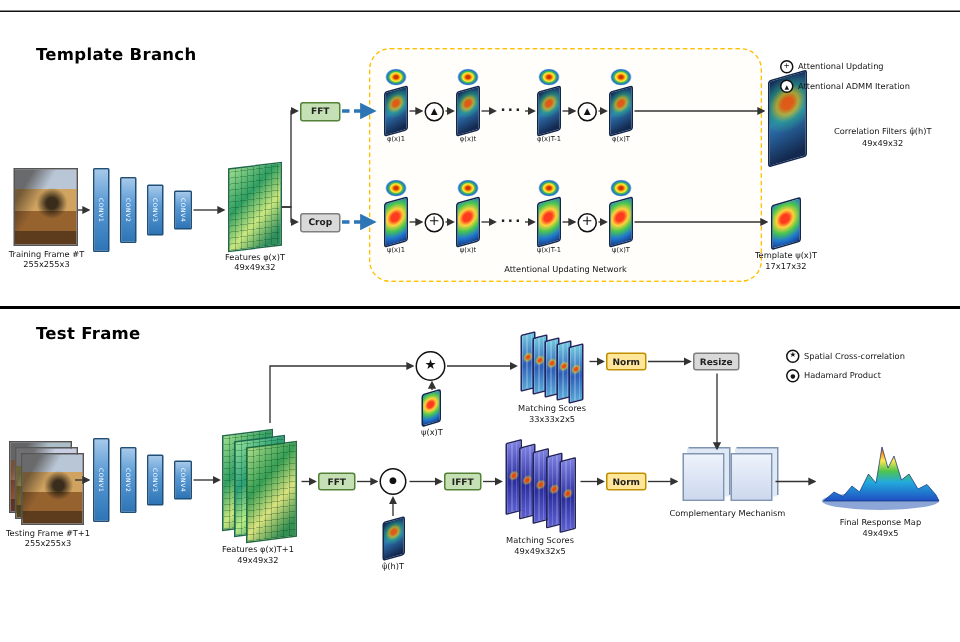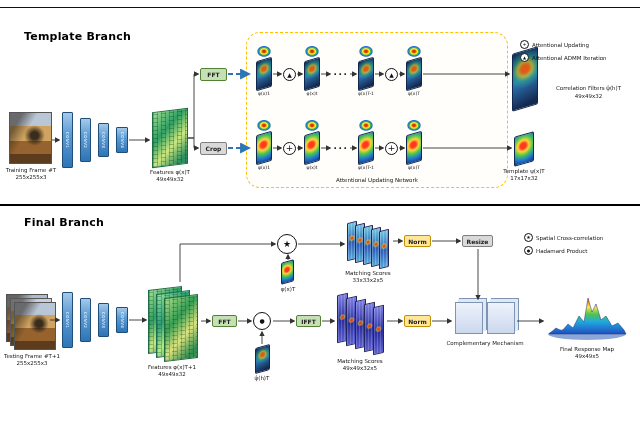--- a/index.html
+++ b/index.html
@@ -140,21 +140,21 @@
 
   <div class="legend-row" style="left:520px; top:40px">
     <span class="legend-sym">+</span>
     <span>Attentional Updating</span>
   </div>
   <div class="legend-row" style="left:520px; top:53px">
     <span class="legend-sym" style="font-size:4px">▲</span>
     <span>Attentional ADMM Iteration</span>
   </div>
 
-  <div class="title" style="left:24px; top:216px">Final Branch</div>
+  <div class="title" style="left:24px; top:216px">Test Frame</div>
 
   <div class="photo f3" style="left:6px; top:294px; width:42px; height:48px"></div>
   <div class="photo f2" style="left:10px; top:298px; width:42px; height:48px"></div>
   <div class="photo" style="left:14px; top:302px; width:42px; height:48px"></div>
   <div class="lbl" style="left:0px; top:353px; width:64px">Testing Frame #T+1</div>
   <div class="lbl" style="left:0px; top:360px; width:64px">255x255x3</div>
 
   <div class="conv" style="left:62px; top:292px; width:11px; height:56px">
       <span>CONV1</span>
     </div>

